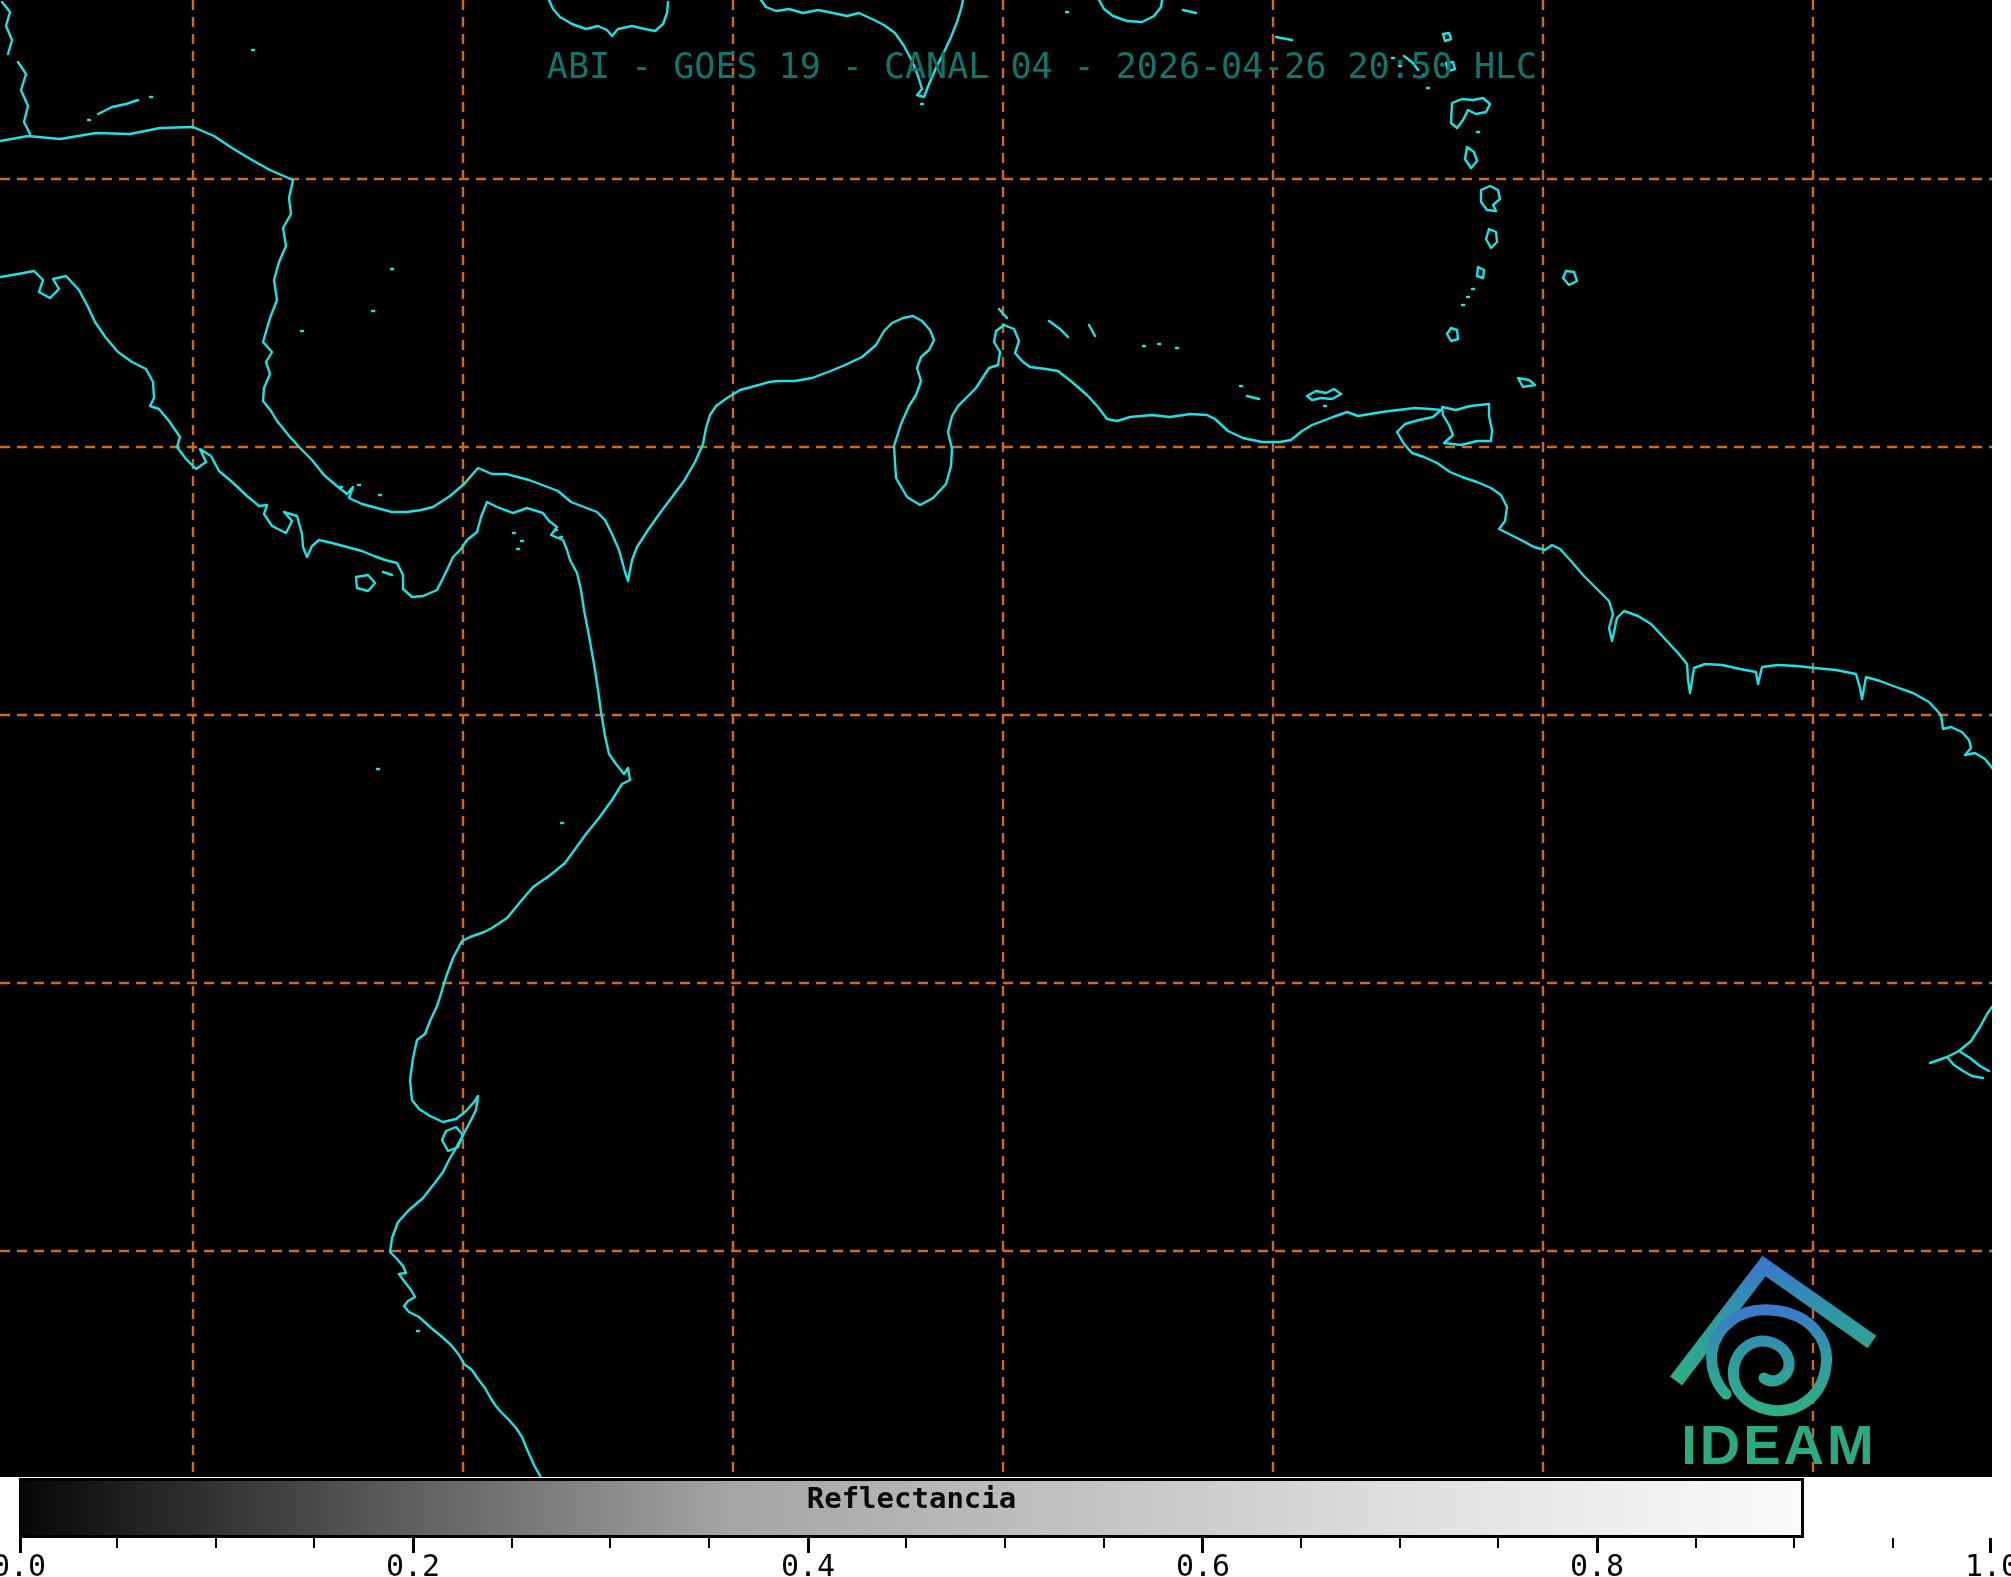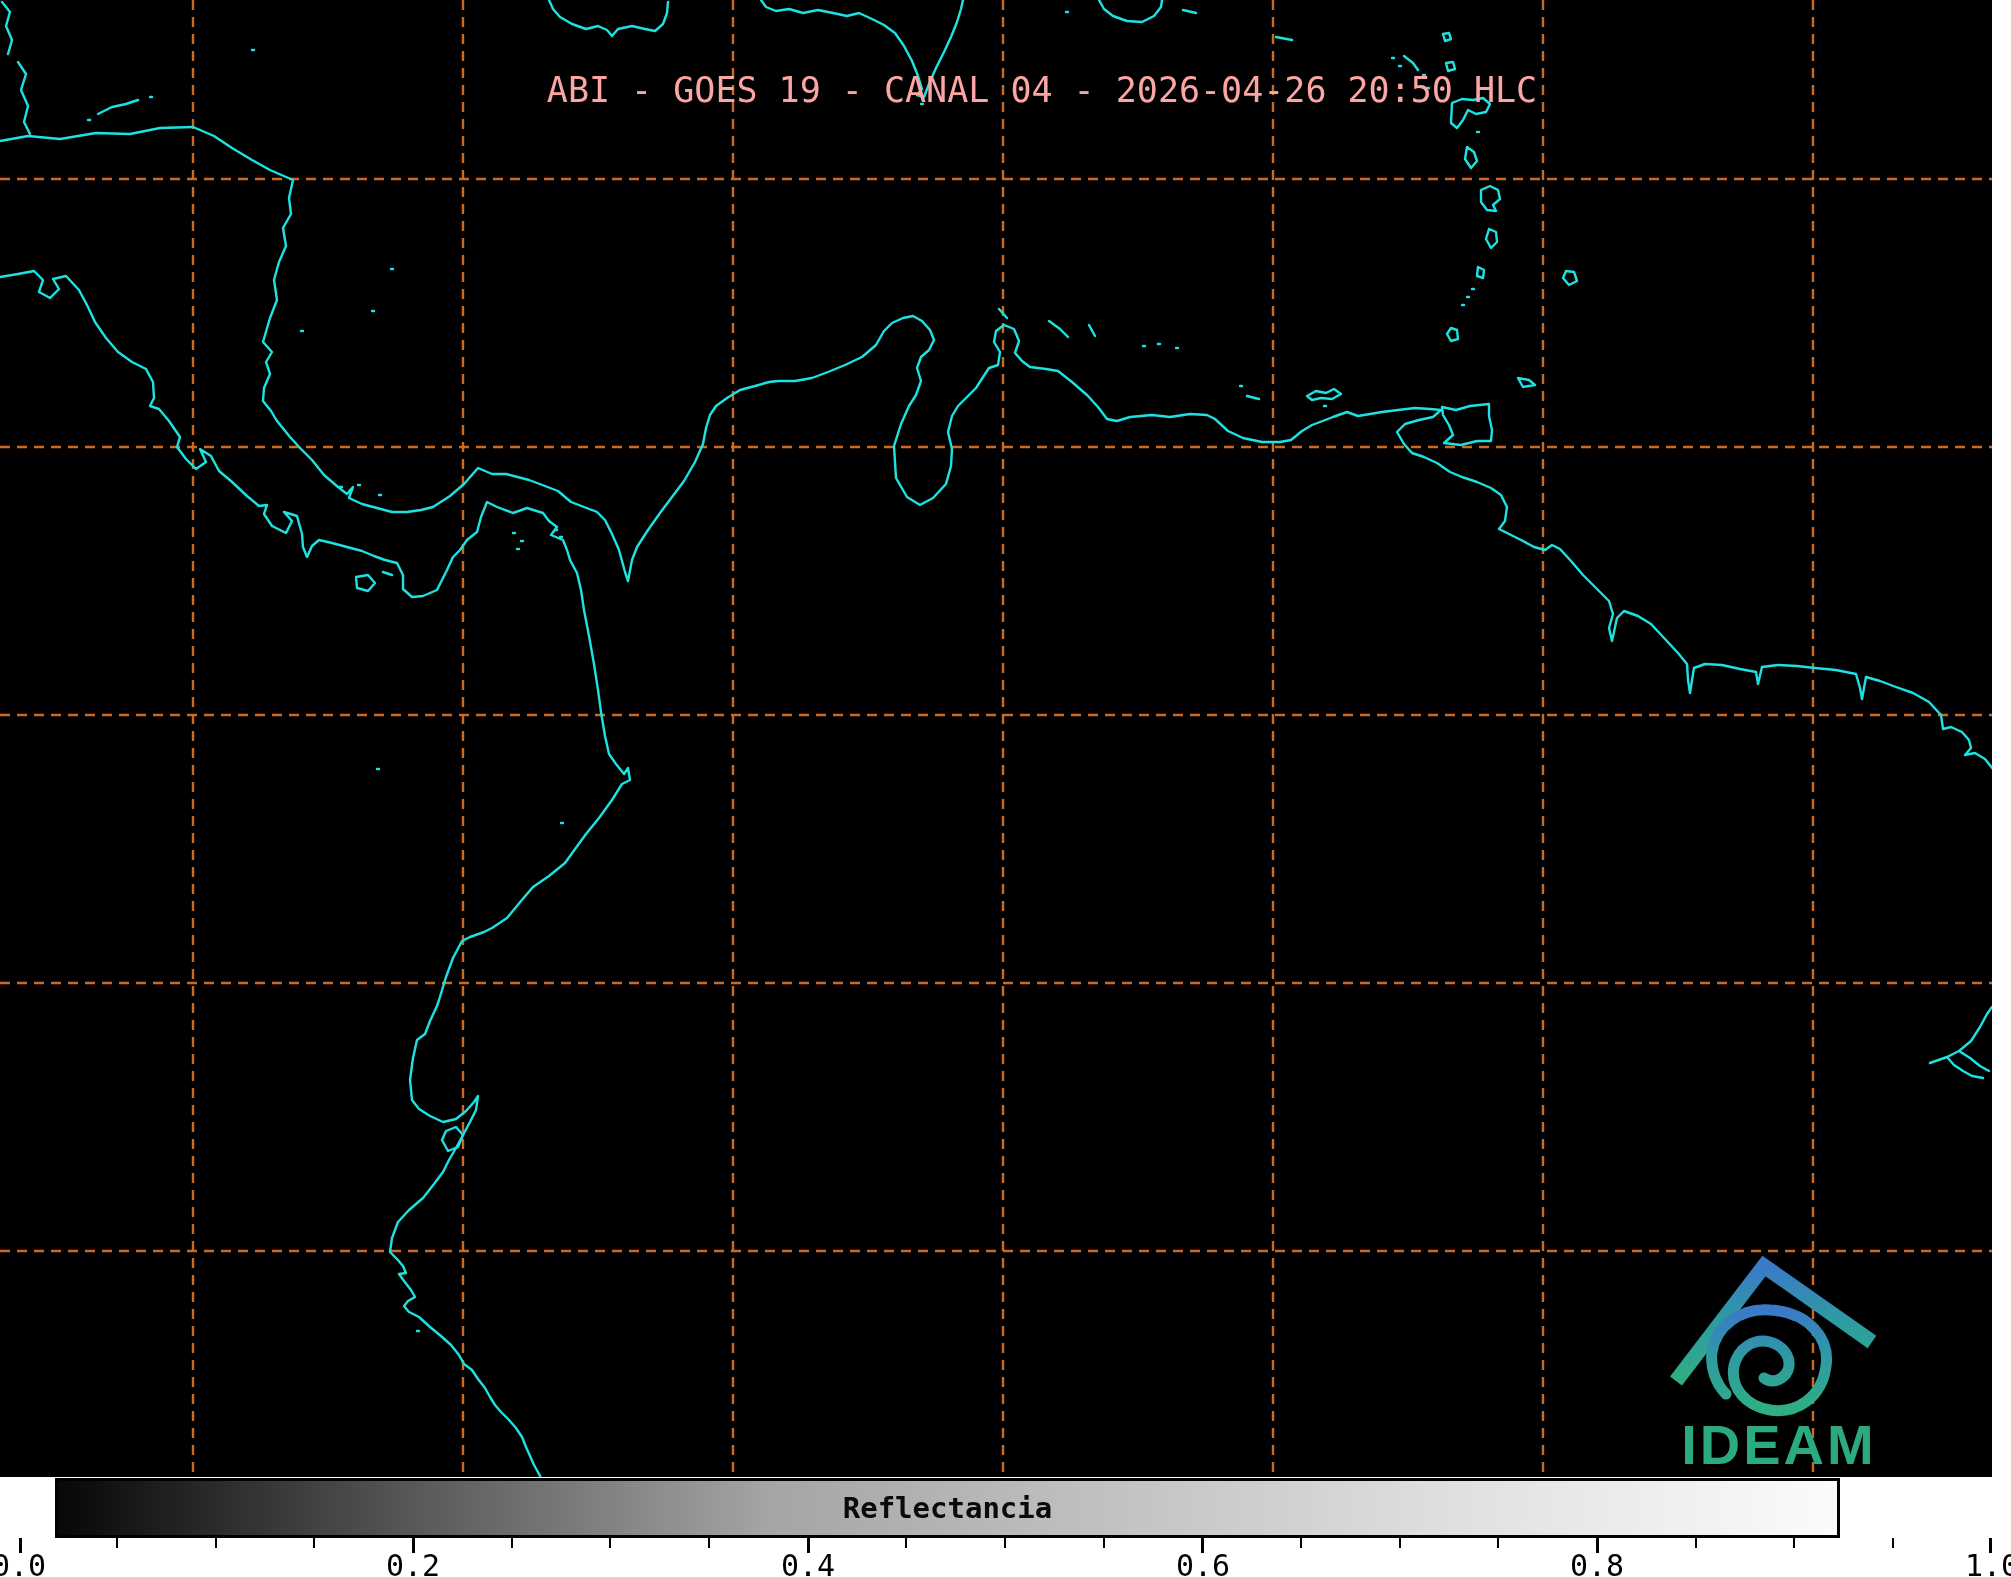--- a/index.html
+++ b/index.html
@@ -1,25 +1,25 @@
 <!DOCTYPE html>
 <html><head>
 <meta charset="utf-8">
 <style>
   html,body{margin:0;padding:0;background:#ffffff;}
   #page{position:relative;width:2011px;height:1577px;background:#ffffff;overflow:hidden;
         font-family:"DejaVu Sans Mono","Liberation Mono",monospace;}
   #map{position:absolute;left:0;top:0;width:1992px;height:1477px;background:#000000;overflow:hidden;}
   #map svg{position:absolute;left:0;top:0;}
   #map-title{position:absolute;left:1042px;top:46px;transform:translateX(-50%);
-             white-space:nowrap;color:#fca5a5;font-size:35px;letter-spacing:0px;margin-top:24px;}
+             white-space:nowrap;color:#0f766e;font-size:35px;letter-spacing:0px;}
   .coast{fill:none;stroke-width:2.4;stroke-linejoin:round;stroke-linecap:round;}
   .grid-line{stroke-width:2.4;stroke-dasharray:10 7;fill:none;}
   #colorbar{position:absolute;left:19px;top:1478px;width:1785px;height:60px;box-sizing:border-box;
-            border:3px solid #000;display:flex;align-items:center;justify-content:center;margin-left:36px;}
+            border:3px solid #000;display:flex;justify-content:center;}
   #colorbar-label{color:#0a0a0a;font-weight:bold;font-size:29px;}
   #cbar-ticks{position:absolute;left:19px;top:1538px;width:1973px;height:16px;}
   .tick{position:absolute;top:0;background:#000;}
   .tick.major{width:3px;height:15px;}
   .tick.minor{width:2px;height:10px;}
   .tick-label{position:absolute;top:1548px;transform:translateX(-50%);color:#000;font-size:30px;white-space:nowrap;}
 </style>
 </head>
 <body>
 

